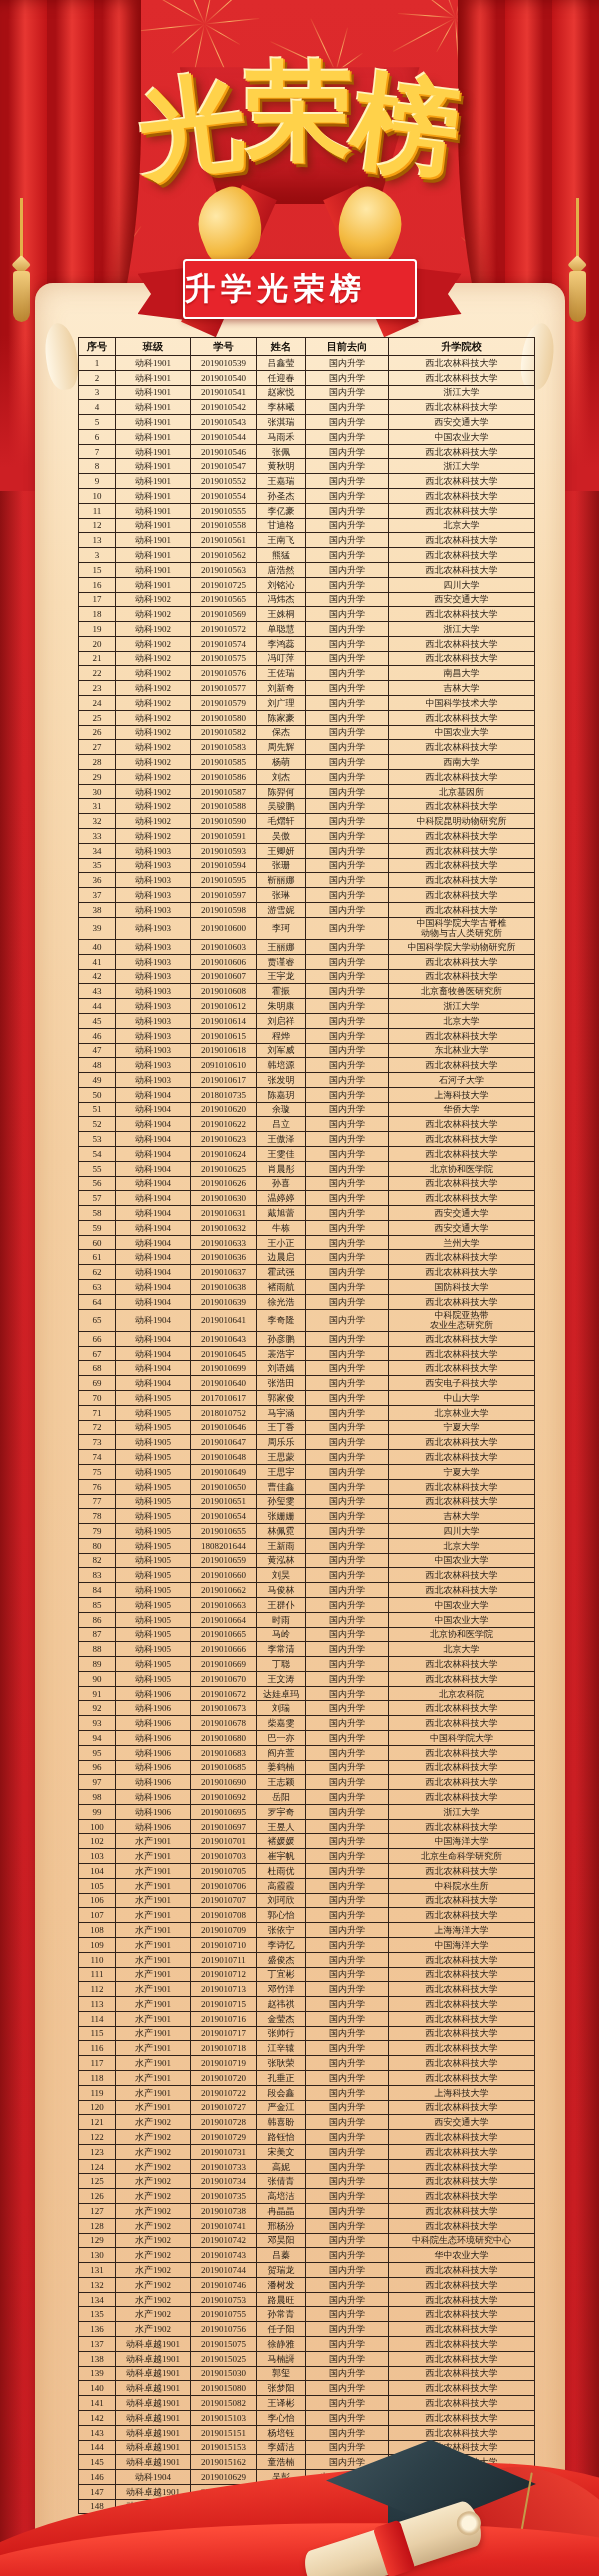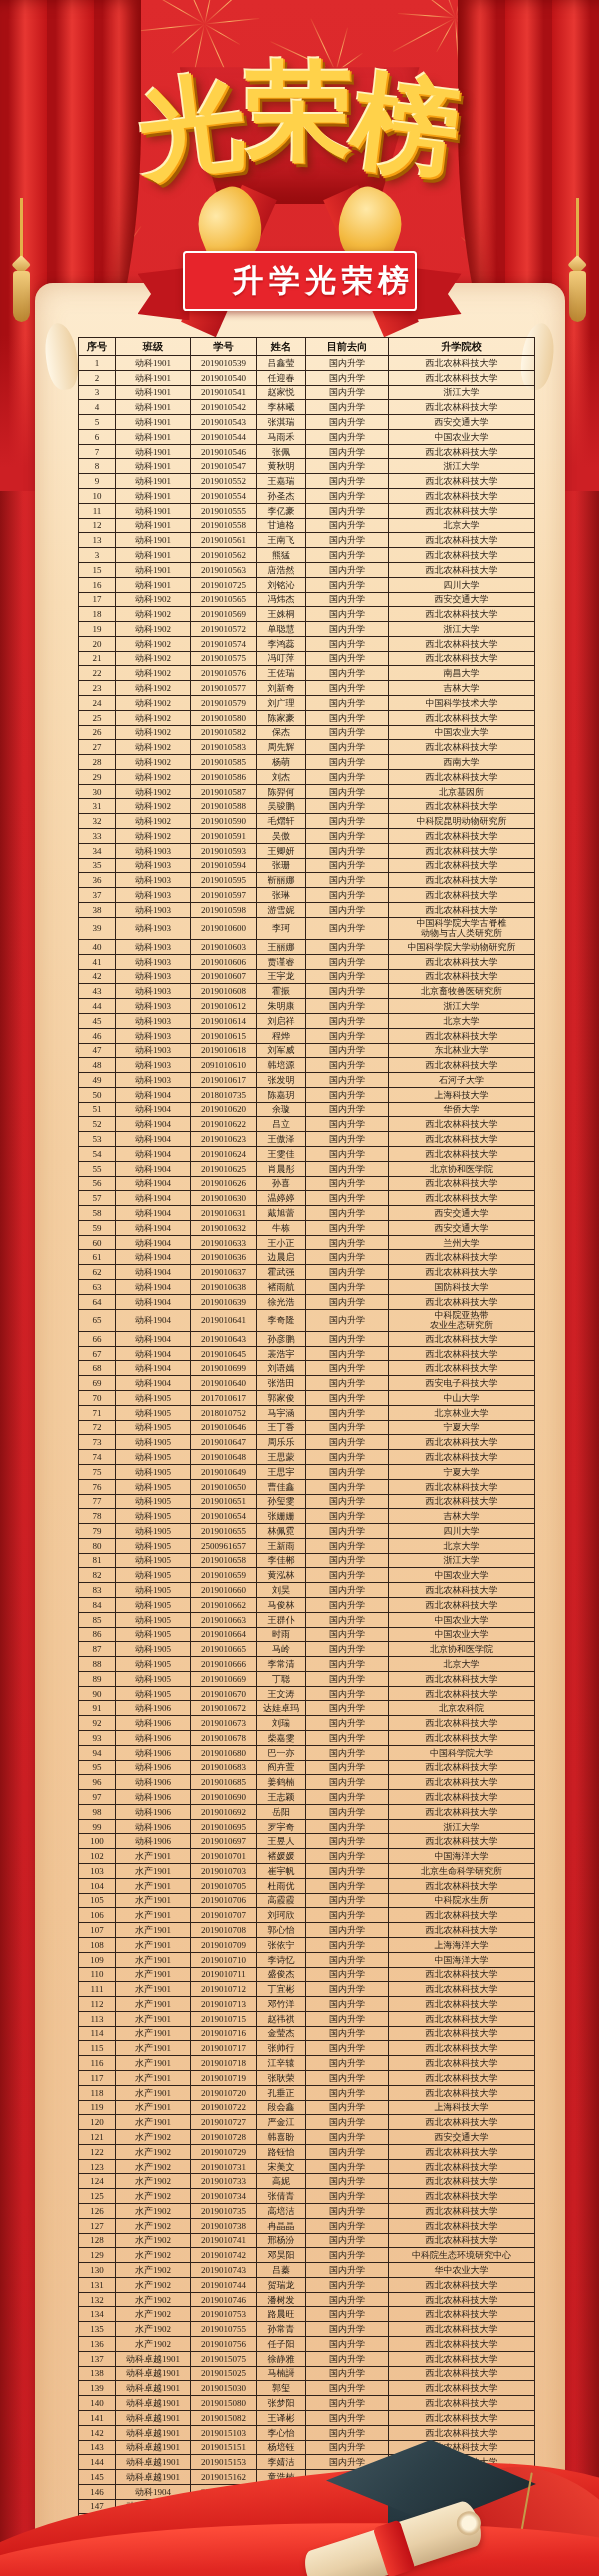--- a/index.html
+++ b/index.html
@@ -51,23 +51,23 @@
   .tch{display:inline-block;font-size:107px;font-weight:900;color:#ffd24a;letter-spacing:1.2px;
        text-shadow:-1.8px -1.8px 0 #fff3bd,1.8px 1.8px 0 #f59f10,4.2px 4.8px 0 #a35c02,6.6px 7.8px 8.4px rgba(90,30,0,.55);}
   .t0{transform:rotate(-7deg) translateY(13px);}
   .t1{transform:translateY(-2.4px);}
   .t2{transform:rotate(7deg) translateY(13px);}
   
   .banner{position:absolute;left:0;right:0;top:247px;height:78px;z-index:7;}
   .tail{position:absolute;top:20.4px;width:52px;height:53px;background:#c0161c;}
   .tail.tl{left:calc(50% - 162px);clip-path:polygon(100% 0,100% 100%,0 88%,26% 50%,0 12%);}
   .tail.tr{right:calc(50% - 162px);clip-path:polygon(0 0,0 100%,100% 88%,74% 50%,100% 12%);}
-  .banner-box{position:relative;width:230px;height:56px;margin:4px auto;background:#e7242b;
+  .banner-box{position:relative;width:230px;height:56px;margin:12px auto;background:#e7242b;
        border:2.4px solid #ffffff;border-radius:3.6px;box-shadow:0 3px 7.2px rgba(120,0,0,.45);
-       display:flex;align-items:center;justify-content:flex-end;}
+       display:flex;align-items:center;justify-content:flex-start;}
   .banner-box span{font-family:"Liberation Sans","DejaVu Sans",sans-serif;font-size:31px;font-weight:900;
        color:#ffffff;letter-spacing:5.4px;text-shadow:0 1.8px 1.8px rgba(140,0,0,.4);}
   
   .panel{position:absolute;left:35px;top:283px;width:530px;bottom:0;z-index:4;
        border-radius:18px 18px 0 0;
        background:linear-gradient(180deg,#fdecd0 0%,#f9deb7 14%,#f4cfa2 38%,#f1c697 70%,#eec193 100%);
        box-shadow:inset 0 0 27.6px rgba(185,115,55,.35),0 0 10.8px rgba(90,0,0,.35);}
   .curl{position:absolute;top:323px;width:31px;height:67px;z-index:4;
        background:linear-gradient(90deg,#fff7e6,#ecce9f);border-radius:50% 50% 42% 42%;}
   .curl.l{left:46px;transform:rotate(-8deg);}
@@ -865,32 +865,24 @@
           <td>79</td>
           <td>动科1905</td>
           <td>2019010655</td>
           <td>林佩霓</td>
           <td>国内升学</td>
           <td>四川大学</td>
         </tr>
         <tr>
           <td>80</td>
           <td>动科1905</td>
-          <td>2500961657</td>
+          <td>1808201644</td>
           <td>王新雨</td>
           <td>国内升学</td>
           <td>北京大学</td>
-        </tr>
-        <tr>
-          <td>81</td>
-          <td>动科1905</td>
-          <td>2019010658</td>
-          <td>李佳郴</td>
-          <td>国内升学</td>
-          <td>浙江大学</td>
         </tr>
         <tr>
           <td>82</td>
           <td>动科1905</td>
           <td>2019010659</td>
           <td>黄泓林</td>
           <td>国内升学</td>
           <td>中国农业大学</td>
         </tr>
         <tr>

